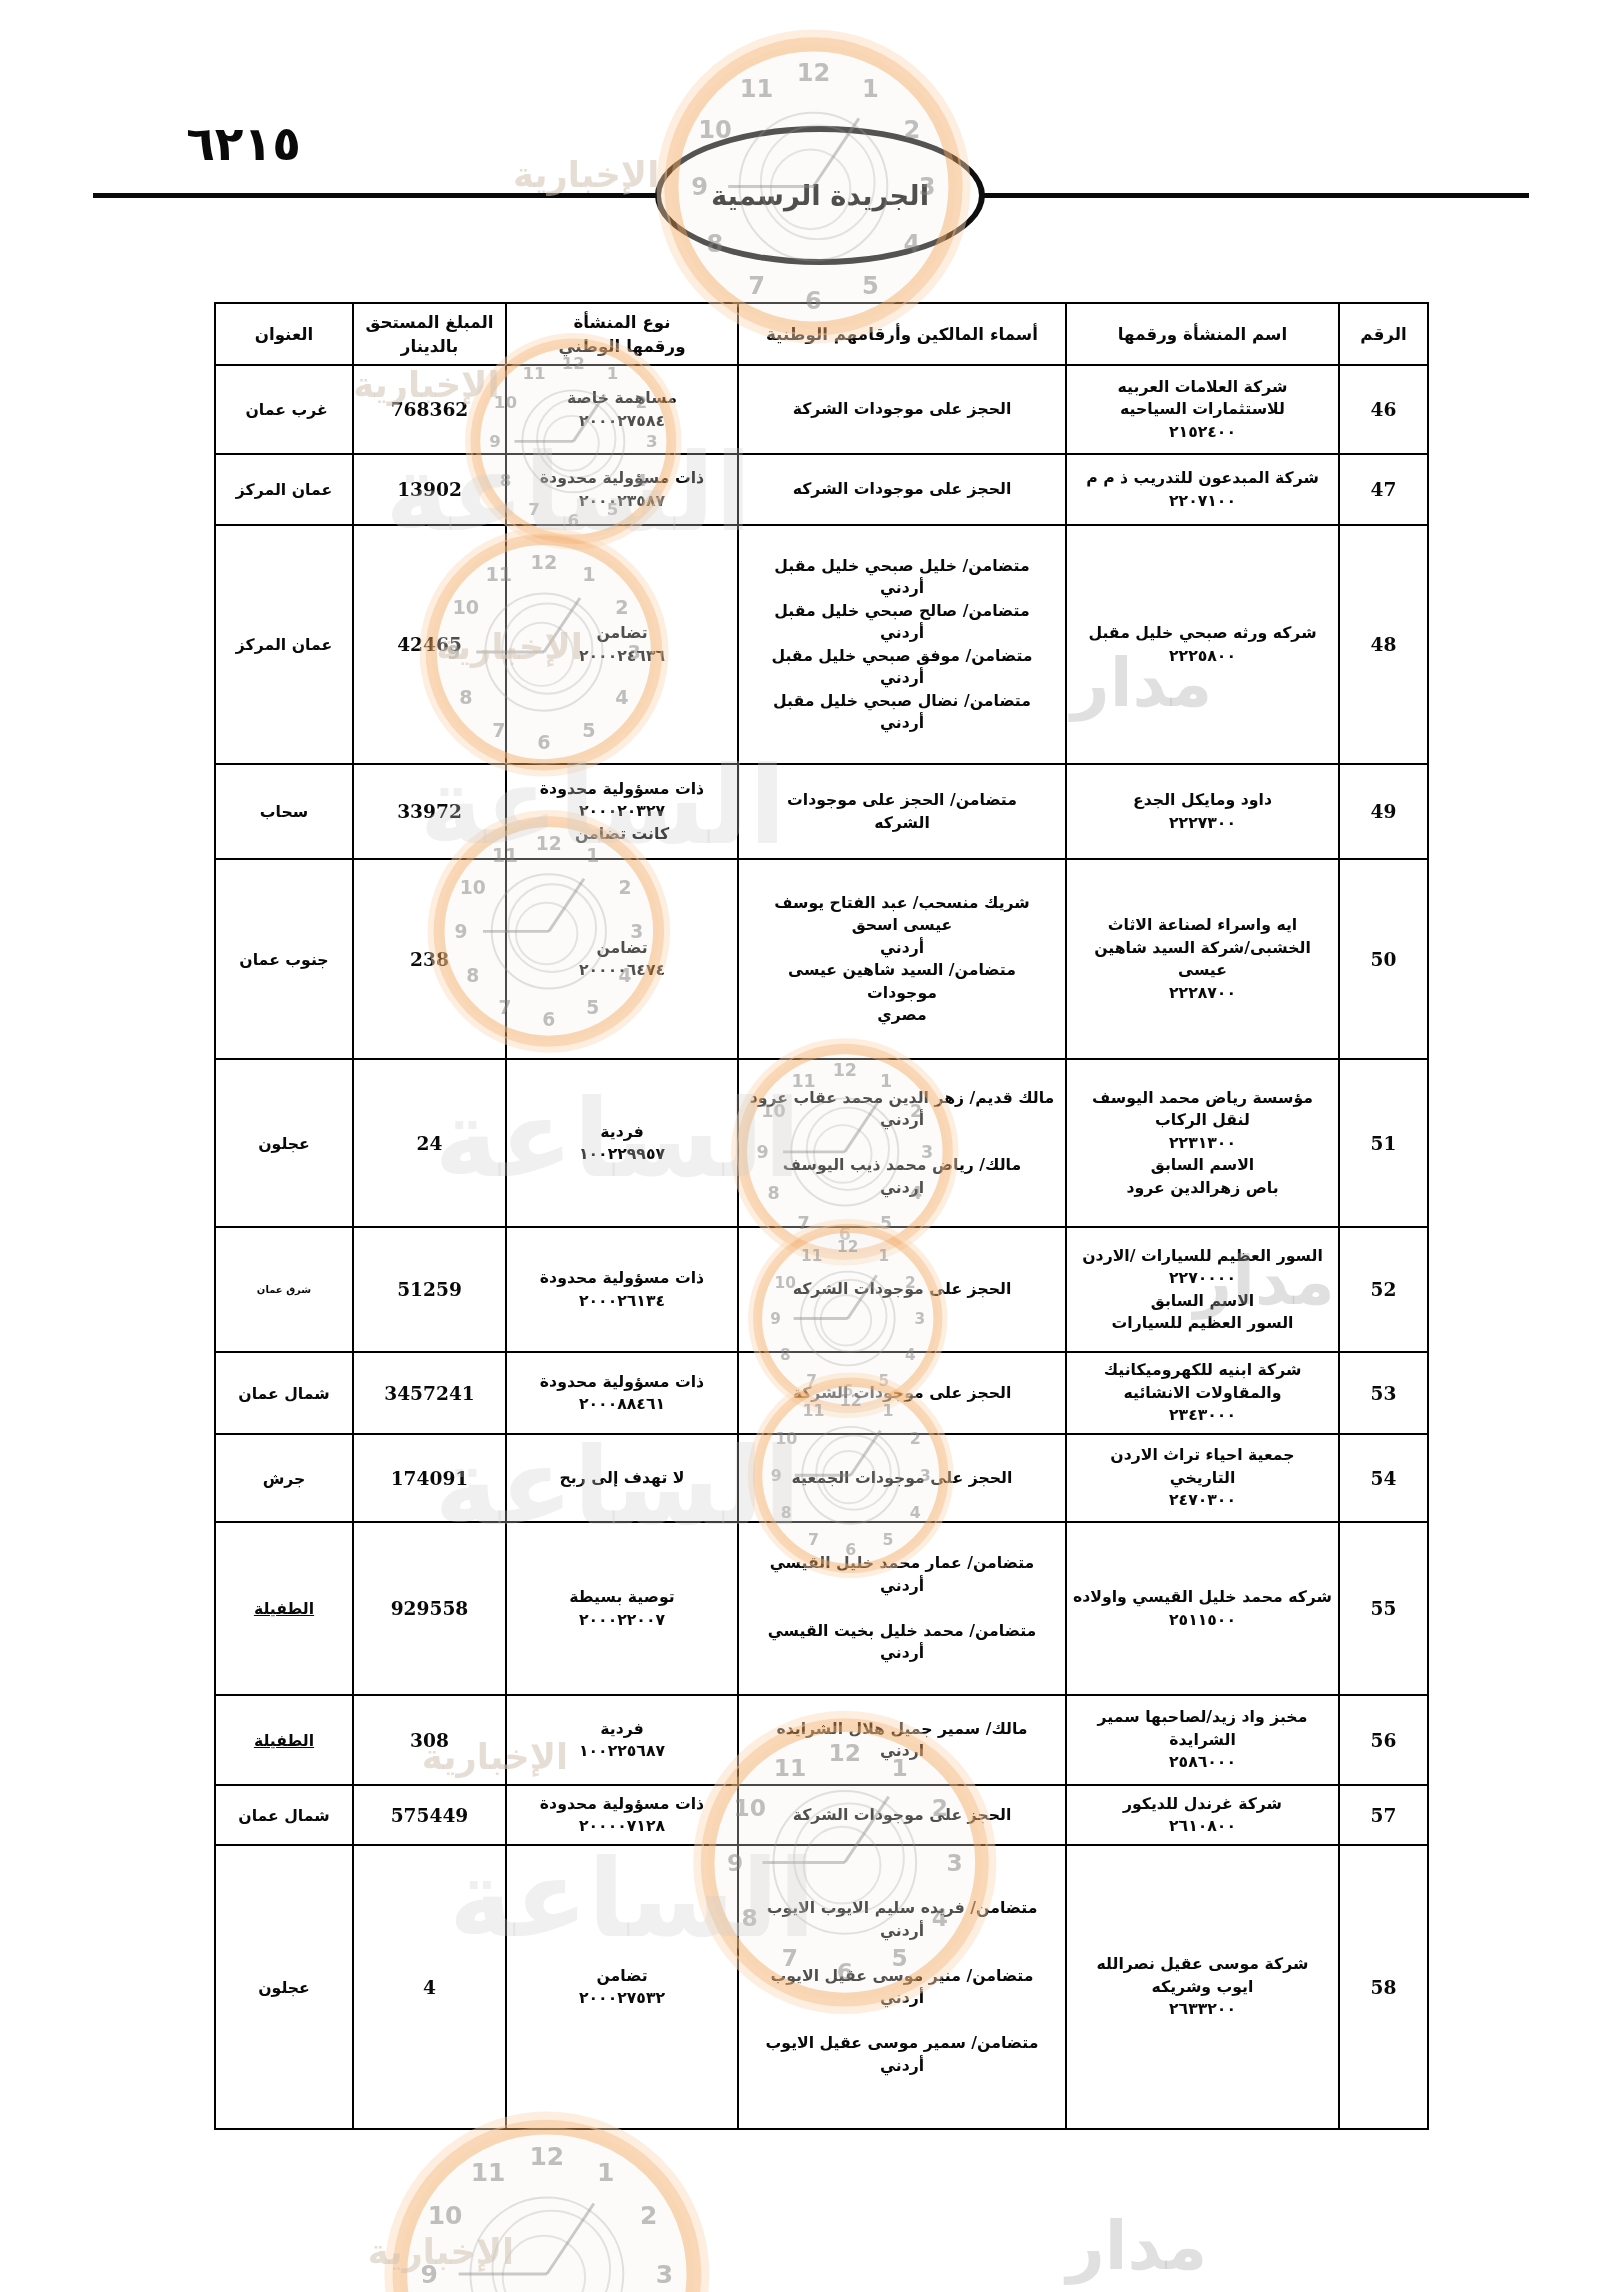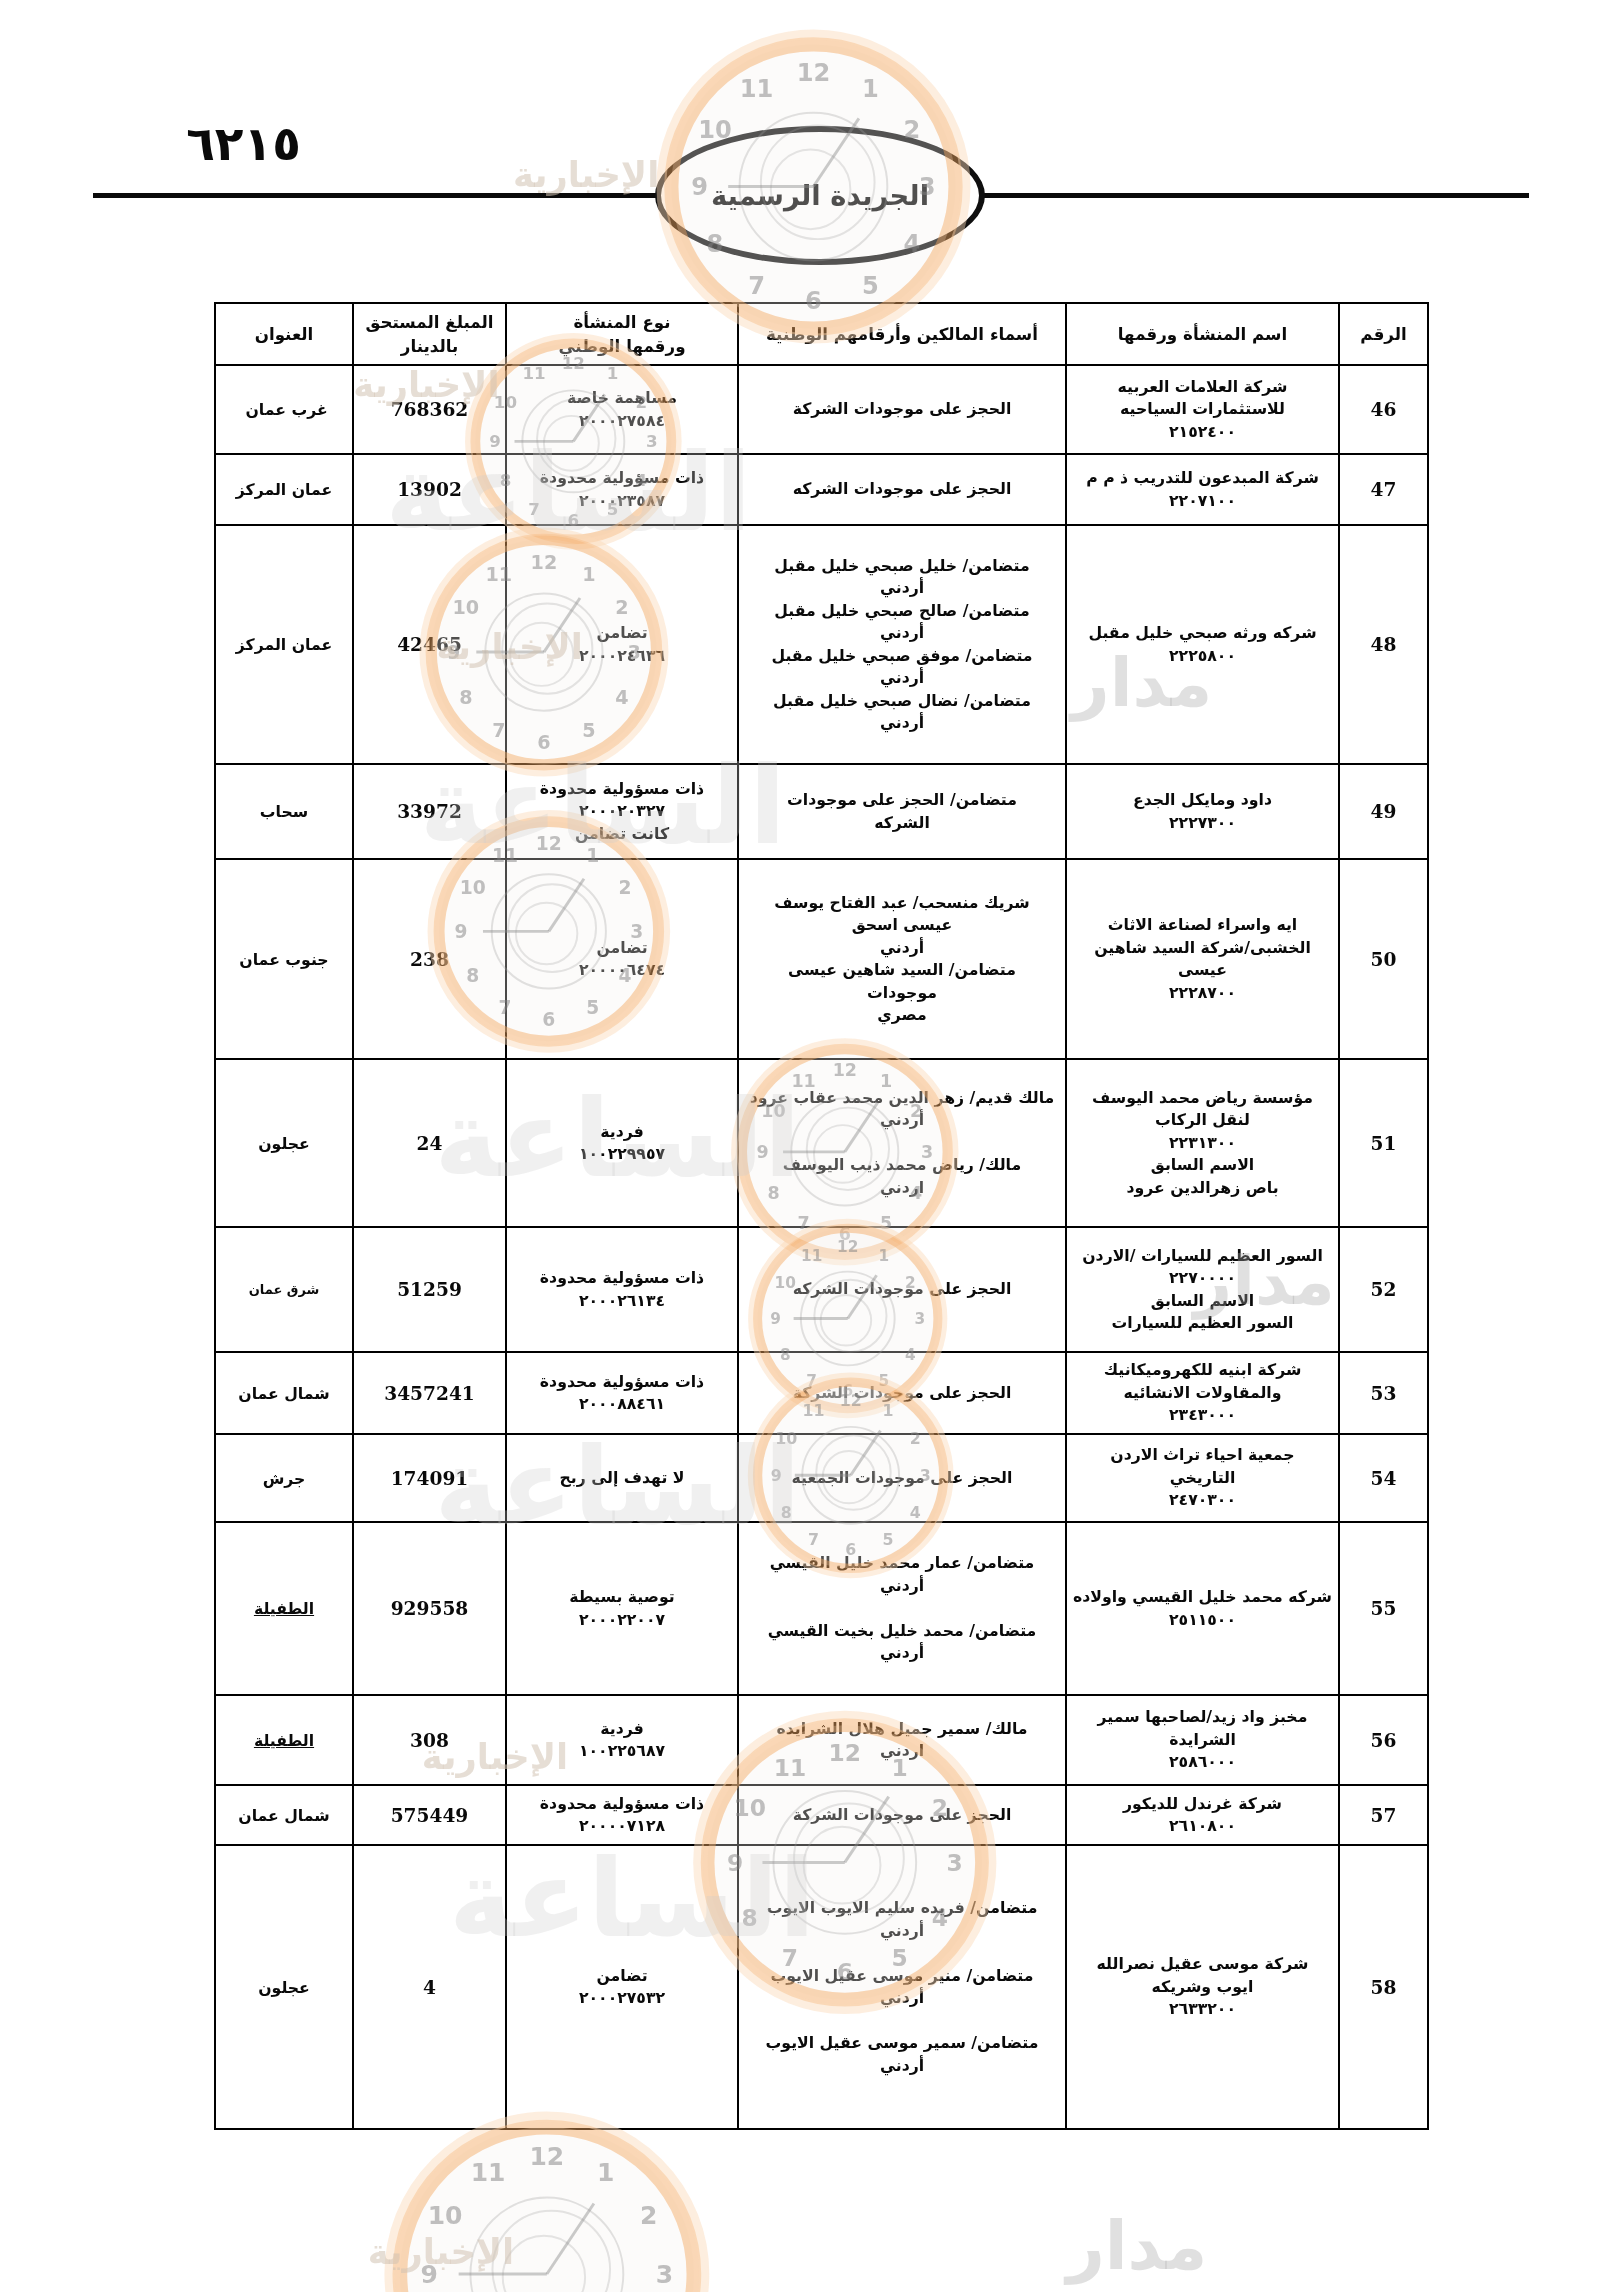--- a/index.html
+++ b/index.html
@@ -193,21 +193,21 @@
             <div class="line">السور العظيم للسيارات</div>
           </td>
           <td>
             <div class="line">الحجز على موجودات الشركه</div>
           </td>
           <td>
             <div class="line">ذات مسؤولية محدودة</div>
             <div class="line">٢٠٠٠٢٦١٣٤</div>
           </td>
           <td class="latin">51259</td>
-          <td style="font-size: 13px; text-align: center;"><span>شرق عمان</span></td>
+          <td style="font-size: 10px; text-align: center;"><span>شرق عمان</span></td>
         </tr>
         <tr style="height: 82px;">
           <td class="num-cell">53</td>
           <td>
             <div class="line">شركة ابنيه للكهروميكانيك</div>
             <div class="line">والمقاولات الانشائيه</div>
             <div class="line">٢٣٤٣٠٠٠</div>
           </td>
           <td>
             <div class="line">الحجز على موجودات الشركة</div>

